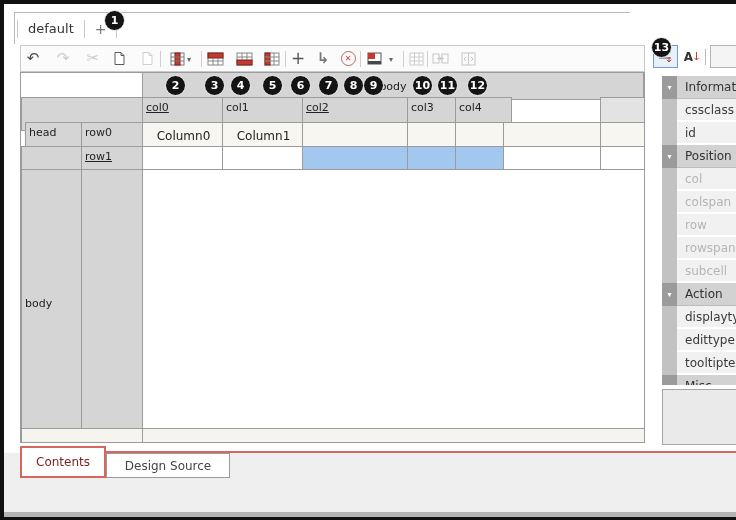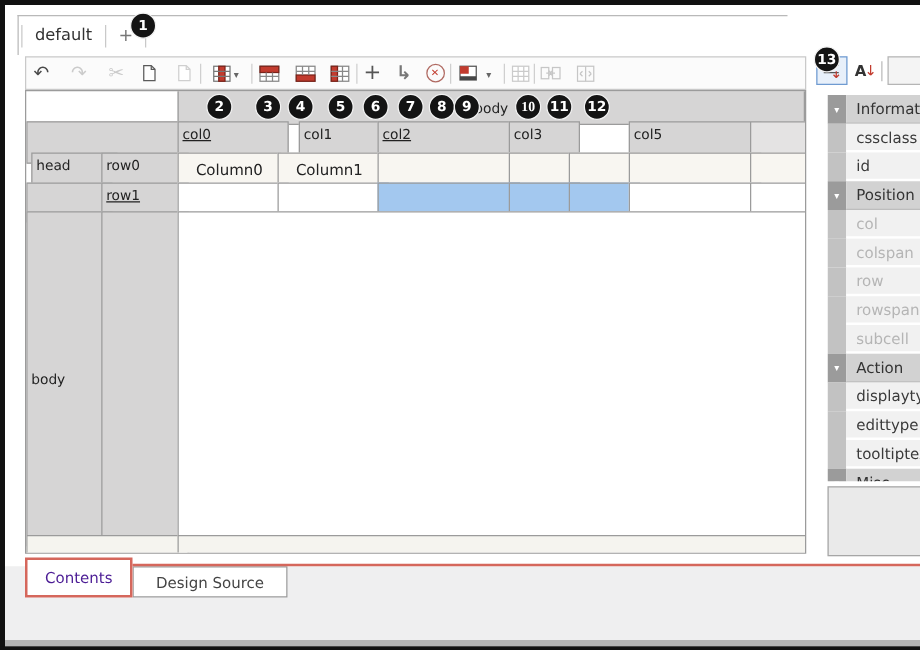--- a/index.html
+++ b/index.html
@@ -41,21 +41,21 @@
   .prow{display:flex;height:23px;}
   .prow .gutter{width:15px;background:#c2c2c2;display:flex;align-items:center;justify-content:center;color:#fff;font-size:8px;}
   .prow .plabel{flex:1;background:#f1f1f1;border-bottom:2px solid #fff;font-size:12px;color:#3a3a3a;display:flex;align-items:center;padding-left:8px;white-space:nowrap;}
   .prow.group .gutter{background:#9b9b9b;}
   .prow.group .plabel{background:#d2d2d2;color:#333;border-bottom:1px solid #bdbdbd;}
   .prow.disabled .plabel{color:#b5b5b5;}
   .propbox{left:662px;top:389px;width:110px;height:56px;background:#eaeaea;border:1px solid #a6a6a6;}
   
   .bottom-gray{left:4px;top:453px;width:732px;height:59px;background:#efeff0;}
   .redline{left:104px;top:451px;width:632px;height:2px;background:#d5675c;z-index:5;}
-  .tab-contents{left:20px;top:446px;width:86px;height:32px;background:#fff;border:2px solid #d5675c;z-index:6;display:flex;align-items:center;justify-content:center;font-size:12px;color:#4c1d95;}
+  .tab-contents{left:20px;top:446px;width:86px;height:32px;background:#fff;border:2px solid #d5675c;z-index:6;display:flex;align-items:center;justify-content:center;font-size:12px;color:#7f1d1d;}
   .tab-design{left:106px;top:453px;width:124px;height:25px;background:#fff;border:1px solid #9a9a9a;z-index:4;display:flex;align-items:center;justify-content:center;font-size:12px;color:#444;}
   .bottom-strip{left:0;top:512px;width:736px;height:5px;background:#b4b4b4;z-index:7;}
 </style>
 </head>
 <body>
 
 <div class="abs frame-edge" style="left:0;top:0;width:736px;height:4px;"></div>
 <div class="abs frame-edge" style="left:0;top:0;width:4px;height:520px;"></div>
 <div class="abs frame-edge" style="left:0;top:517px;width:736px;height:3px;"></div>
 
@@ -176,24 +176,24 @@
 </div>
 
 <div class="abs tablebox">
 
   <div class="cell gray center" style="left:121px;top:-1px;width:500px;height:26px;">
       <span>body</span>
     </div>
 
   <div class="cell gray" style="left:0px;top:24px;width:122px;height:26px;"></div>
   <div class="cell gray" style="left:121px;top:24px;width:81px;height:26px;text-decoration:underline;">col0</div>
-  <div class="cell gray" style="left:218px;top:24px;width:81px;height:26px;">col1</div>
+  <div class="cell gray" style="left:201px;top:24px;width:81px;height:26px;">col1</div>
   <div class="cell gray" style="left:281px;top:24px;width:106px;height:26px;text-decoration:underline;">col2</div>
   <div class="cell gray" style="left:386px;top:24px;width:49px;height:26px;">col3</div>
-  <div class="cell gray" style="left:482px;top:24px;width:98px;height:26px;">col5</div>
+  <div class="cell gray" style="left:434px;top:24px;width:49px;height:26px;">col4</div>
   <div class="cell lgray" style="left:579px;top:24px;width:42px;height:26px;"></div>
 
   <div class="cell gray" style="left:4px;top:49px;width:61px;height:25px;">head</div>
   <div class="cell gray" style="left:60px;top:49px;width:62px;height:25px;">row0</div>
   <div class="cell cream center cell12" style="left:121px;top:49px;width:81px;height:25px;">Column0</div>
   <div class="cell cream center cell12" style="left:201px;top:49px;width:81px;height:25px;">Column1</div>
   <div class="cell cream" style="left:281px;top:49px;width:106px;height:25px;"></div>
   <div class="cell cream" style="left:386px;top:49px;width:49px;height:25px;"></div>
   <div class="cell cream" style="left:434px;top:49px;width:49px;height:25px;"></div>
   <div class="cell cream" style="left:482px;top:49px;width:98px;height:25px;"></div>
@@ -307,16 +307,16 @@
 
 <div class="badge" style="left:104px;top:10px;">1</div>
 <div class="badge" style="left:165px;top:75px;">2</div>
 <div class="badge" style="left:204px;top:75px;">3</div>
 <div class="badge" style="left:230px;top:75px;">4</div>
 <div class="badge" style="left:262px;top:75px;">5</div>
 <div class="badge" style="left:290px;top:75px;">6</div>
 <div class="badge" style="left:318px;top:75px;">7</div>
 <div class="badge" style="left:343px;top:75px;">8</div>
 <div class="badge" style="left:363px;top:75px;">9</div>
-<div class="badge" style="left:412px;top:75px;font-family:Liberation Serif, serif;">10</div>
+<div class="badge" style="left:412px;top:75px;">10</div>
 <div class="badge" style="left:437px;top:75px;">11</div>
 <div class="badge" style="left:467px;top:75px;">12</div>
 <div class="badge" style="left:651px;top:37px;">13</div>
 
 </body></html>

